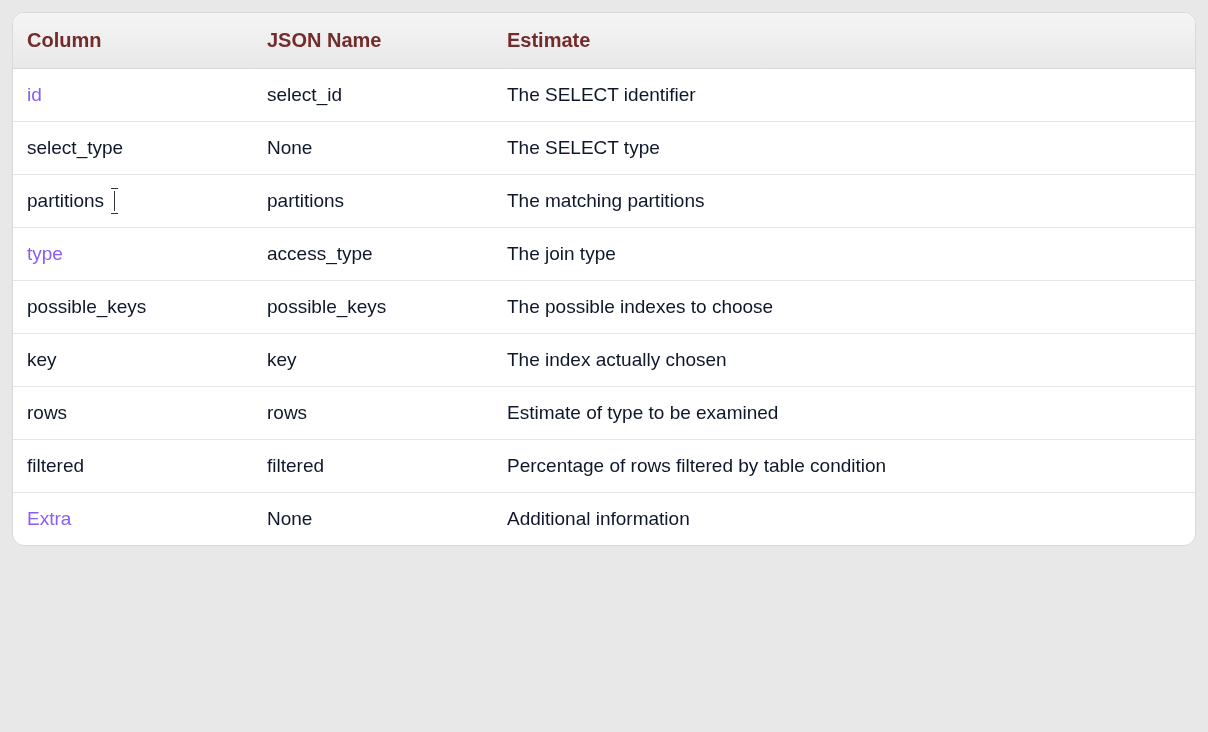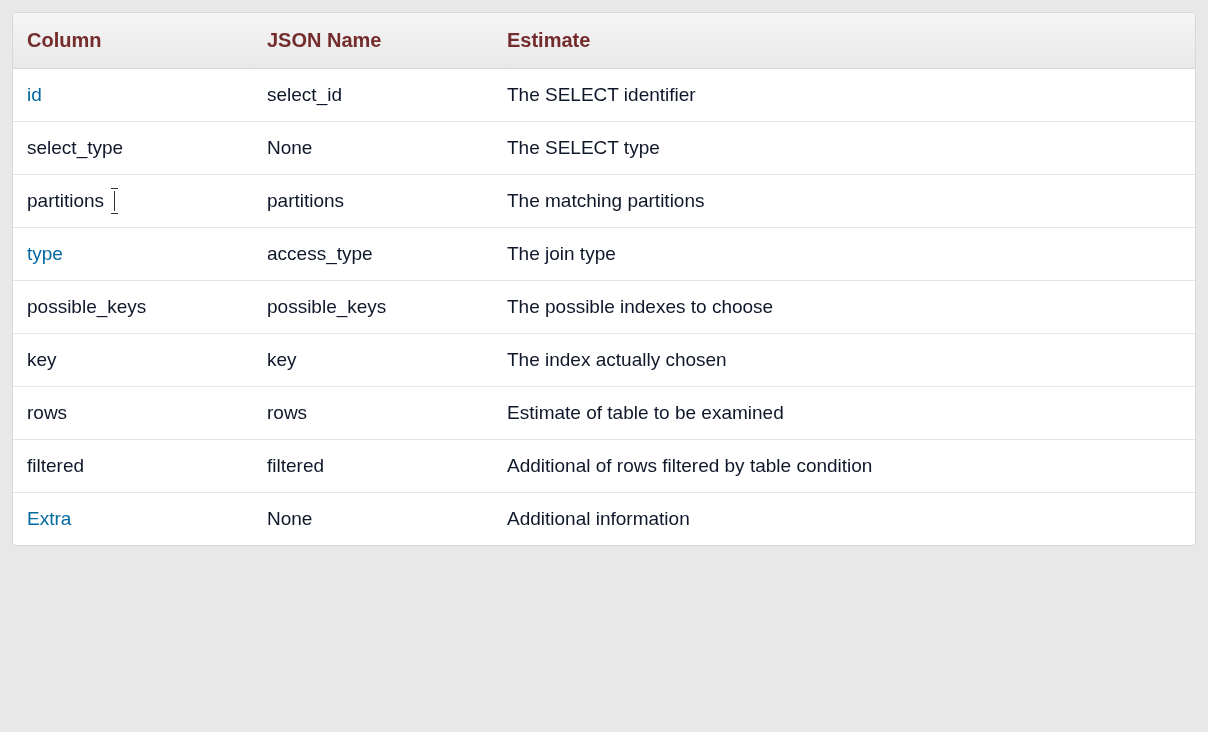--- a/index.html
+++ b/index.html
@@ -10,21 +10,21 @@
     body {
       font-family: 'Segoe UI', Tahoma, Geneva, Verdana, sans-serif;
       background: #e8e8e8;
       padding: 12px;
       width: 1208px;
       height: 732px;
     }
     .table-container {
       background: #fff;
       border: 1px solid #d8d8d8;
-      border-radius: 4px;
+      border-radius: 12px;
       overflow: hidden;
     }
     table {
       width: 100%;
       border-collapse: collapse;
     }
     thead tr {
       background: linear-gradient(to bottom, #f5f5f5 0%, #e8e8e8 100%);
     }
     th {
@@ -37,21 +37,21 @@
     }
     th:nth-child(1) { width: 240px; }
     th:nth-child(2) { width: 240px; }
     td {
       padding: 15px 14px;
       font-size: 19px;
       color: #0f172a;
       border-top: 1px solid #e5e5e5;
     }
     td.link {
-      color: #0369a1;
+      color: #8b5cf6;
       margin-left: 44px;
     }
     tbody tr:first-child td {
       border-top: none;
     }
     .cursor {
       display: inline-block;
       width: 1px;
       height: 20px;
       background: #333;
@@ -118,26 +118,26 @@
           <td>The  possible indexes to choose</td>
         </tr>
         <tr>
           <td>key</td>
           <td>key</td>
           <td>The index  actually chosen</td>
         </tr>
         <tr>
           <td>rows</td>
           <td>rows</td>
-          <td>Estimate  of table to be examined</td>
+          <td>Estimate  of type to be examined</td>
         </tr>
         <tr>
           <td>filtered</td>
           <td>filtered</td>
-          <td>Additional  of rows filtered by table condition</td>
+          <td>Percentage  of rows filtered by table condition</td>
         </tr>
         <tr>
           <td class="link">Extra</td>
           <td>None</td>
           <td>Additional  information</td>
         </tr>
       </tbody>
   </table>
 </div>
 

